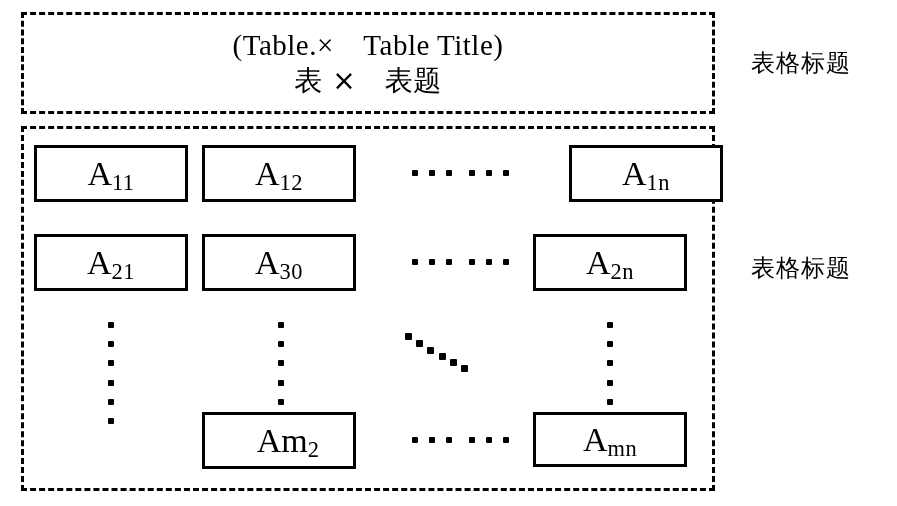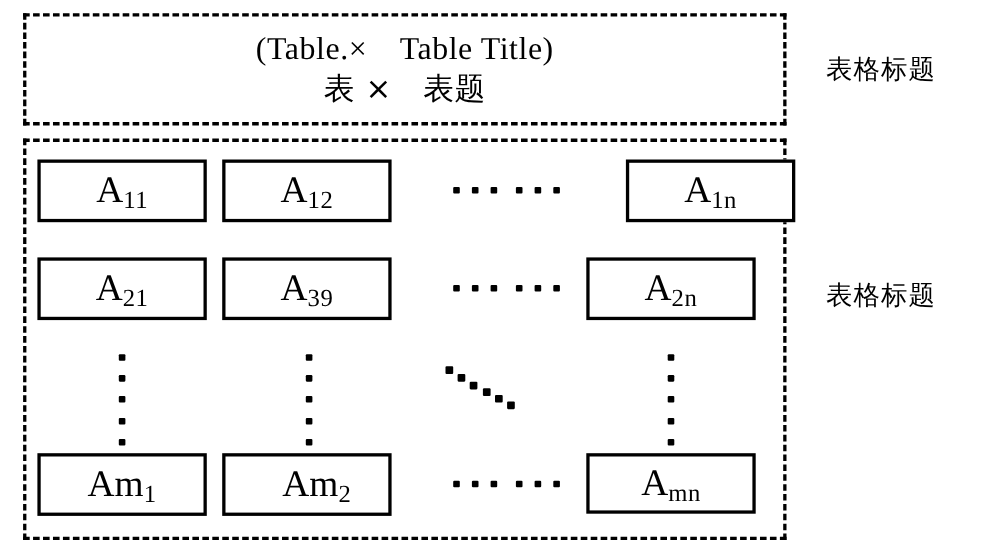--- a/index.html
+++ b/index.html
@@ -198,21 +198,21 @@
       </span>
   </div>
   <div class="cell" style="left:533px; top:145px; width:154px; height:57px;margin-left:36px;">
     <span class="cell-label"><span>A</span><sub>1n</sub></span>
   </div>
 
   <div class="cell" style="left:34px; top:234px; width:154px; height:57px;justify-content:center;">
     <span class="cell-label"><span>A</span><sub>21</sub></span>
   </div>
   <div class="cell" style="left:202px; top:234px; width:154px; height:57px;">
-    <span class="cell-label"><span>A</span><sub>39</sub></span>
+    <span class="cell-label"><span>A</span><sub>30</sub></span>
   </div>
   <div class="hdots" style="left:412px; top:259px;">
     <span class="grp">
         <i class="dot"></i>
         <i class="dot"></i>
         <i class="dot"></i>
       </span>
     <span class="grp">
         <i class="dot"></i>
         <i class="dot"></i>
@@ -263,23 +263,20 @@
         <i class="dot"></i>
         <i class="dot"></i>
       </span>
     <span class="grp">
         <i class="dot"></i>
         <i class="dot"></i>
         <i class="dot"></i>
       </span>
   </div>
 
-  <div class="cell" style="left:34px; top:412px; width:154px; height:57px;">
-    <span class="cell-label"><span>Am</span><sub>1</sub></span>
-  </div>
   <div class="cell" style="left:202px; top:412px; width:154px; height:57px;padding-left:18px;">
     <span class="cell-label"><span>Am</span><sub>2</sub></span>
   </div>
   <div class="hdots" style="left:412px; top:437px;">
     <span class="grp">
         <i class="dot"></i>
         <i class="dot"></i>
         <i class="dot"></i>
       </span>
     <span class="grp">

